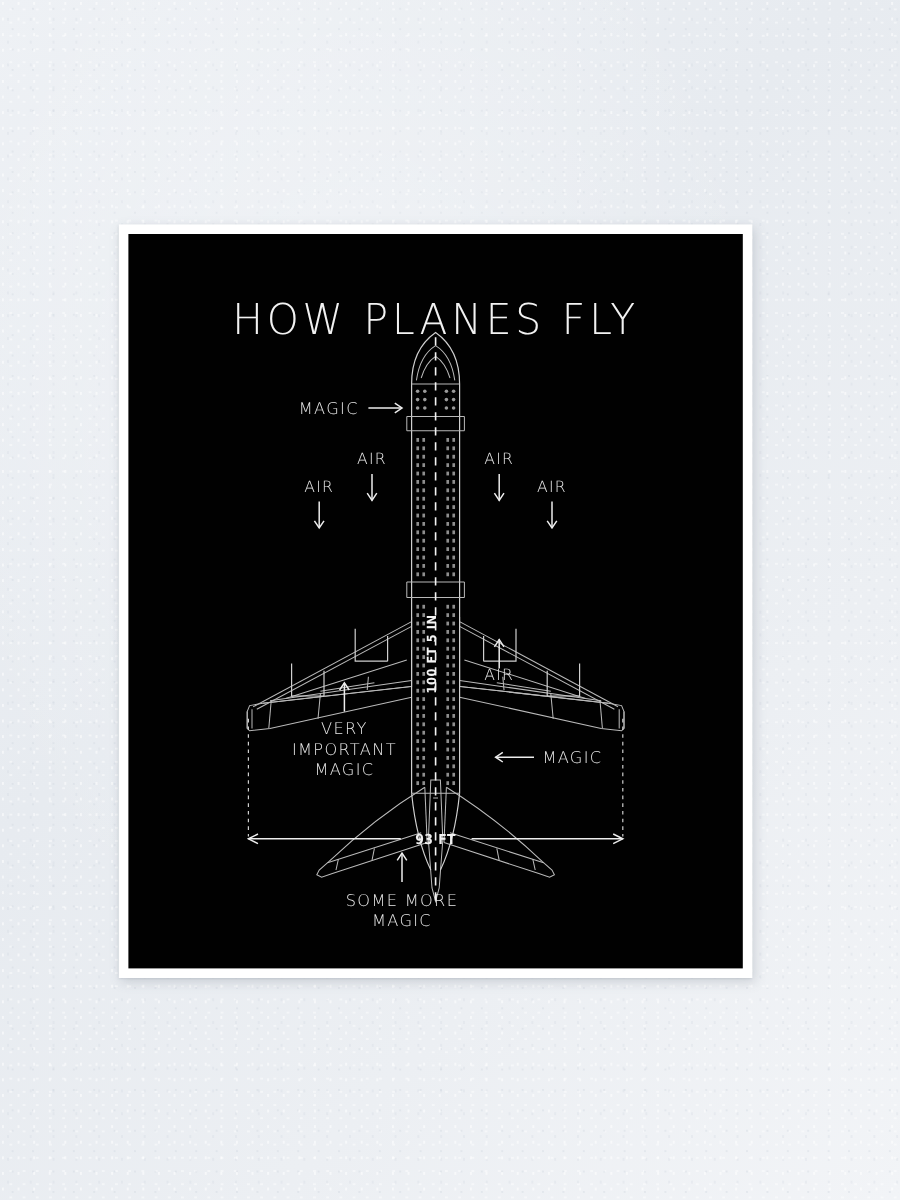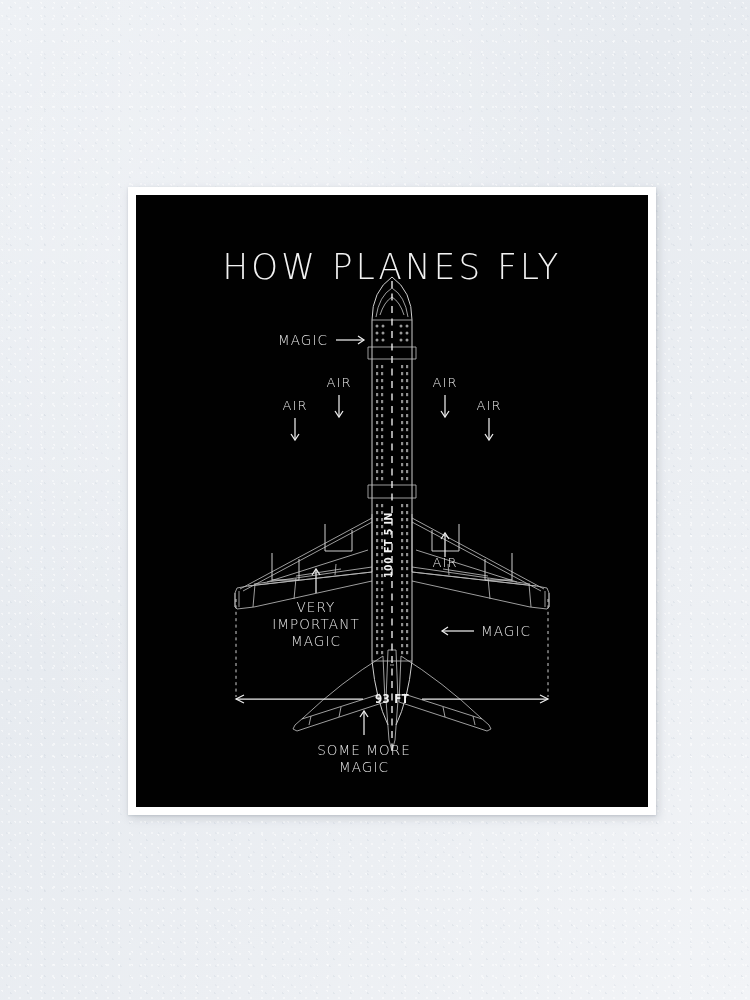--- a/index.html
+++ b/index.html
@@ -33,21 +33,21 @@
   .wall-vignette {
     position: absolute;
     inset: 0;
     background: radial-gradient(ellipse at 40% 35%, rgba(255,255,255,.35) 0%, rgba(232,236,242,0) 55%);
     pointer-events: none;
   }
 
   
   #poster-frame {
     position: absolute;
-    left: 128px;
+    left: 99px;
     top: 187px;
     width: 528px;
     height: 628px;
     background: #ffffff;
     padding: 0;
     box-shadow: 2px 3px 9px rgba(90,100,115,.22), 0 1px 2px rgba(90,100,115,.18);
   }
   #poster-art {
     position: absolute;
     left: 8px;

